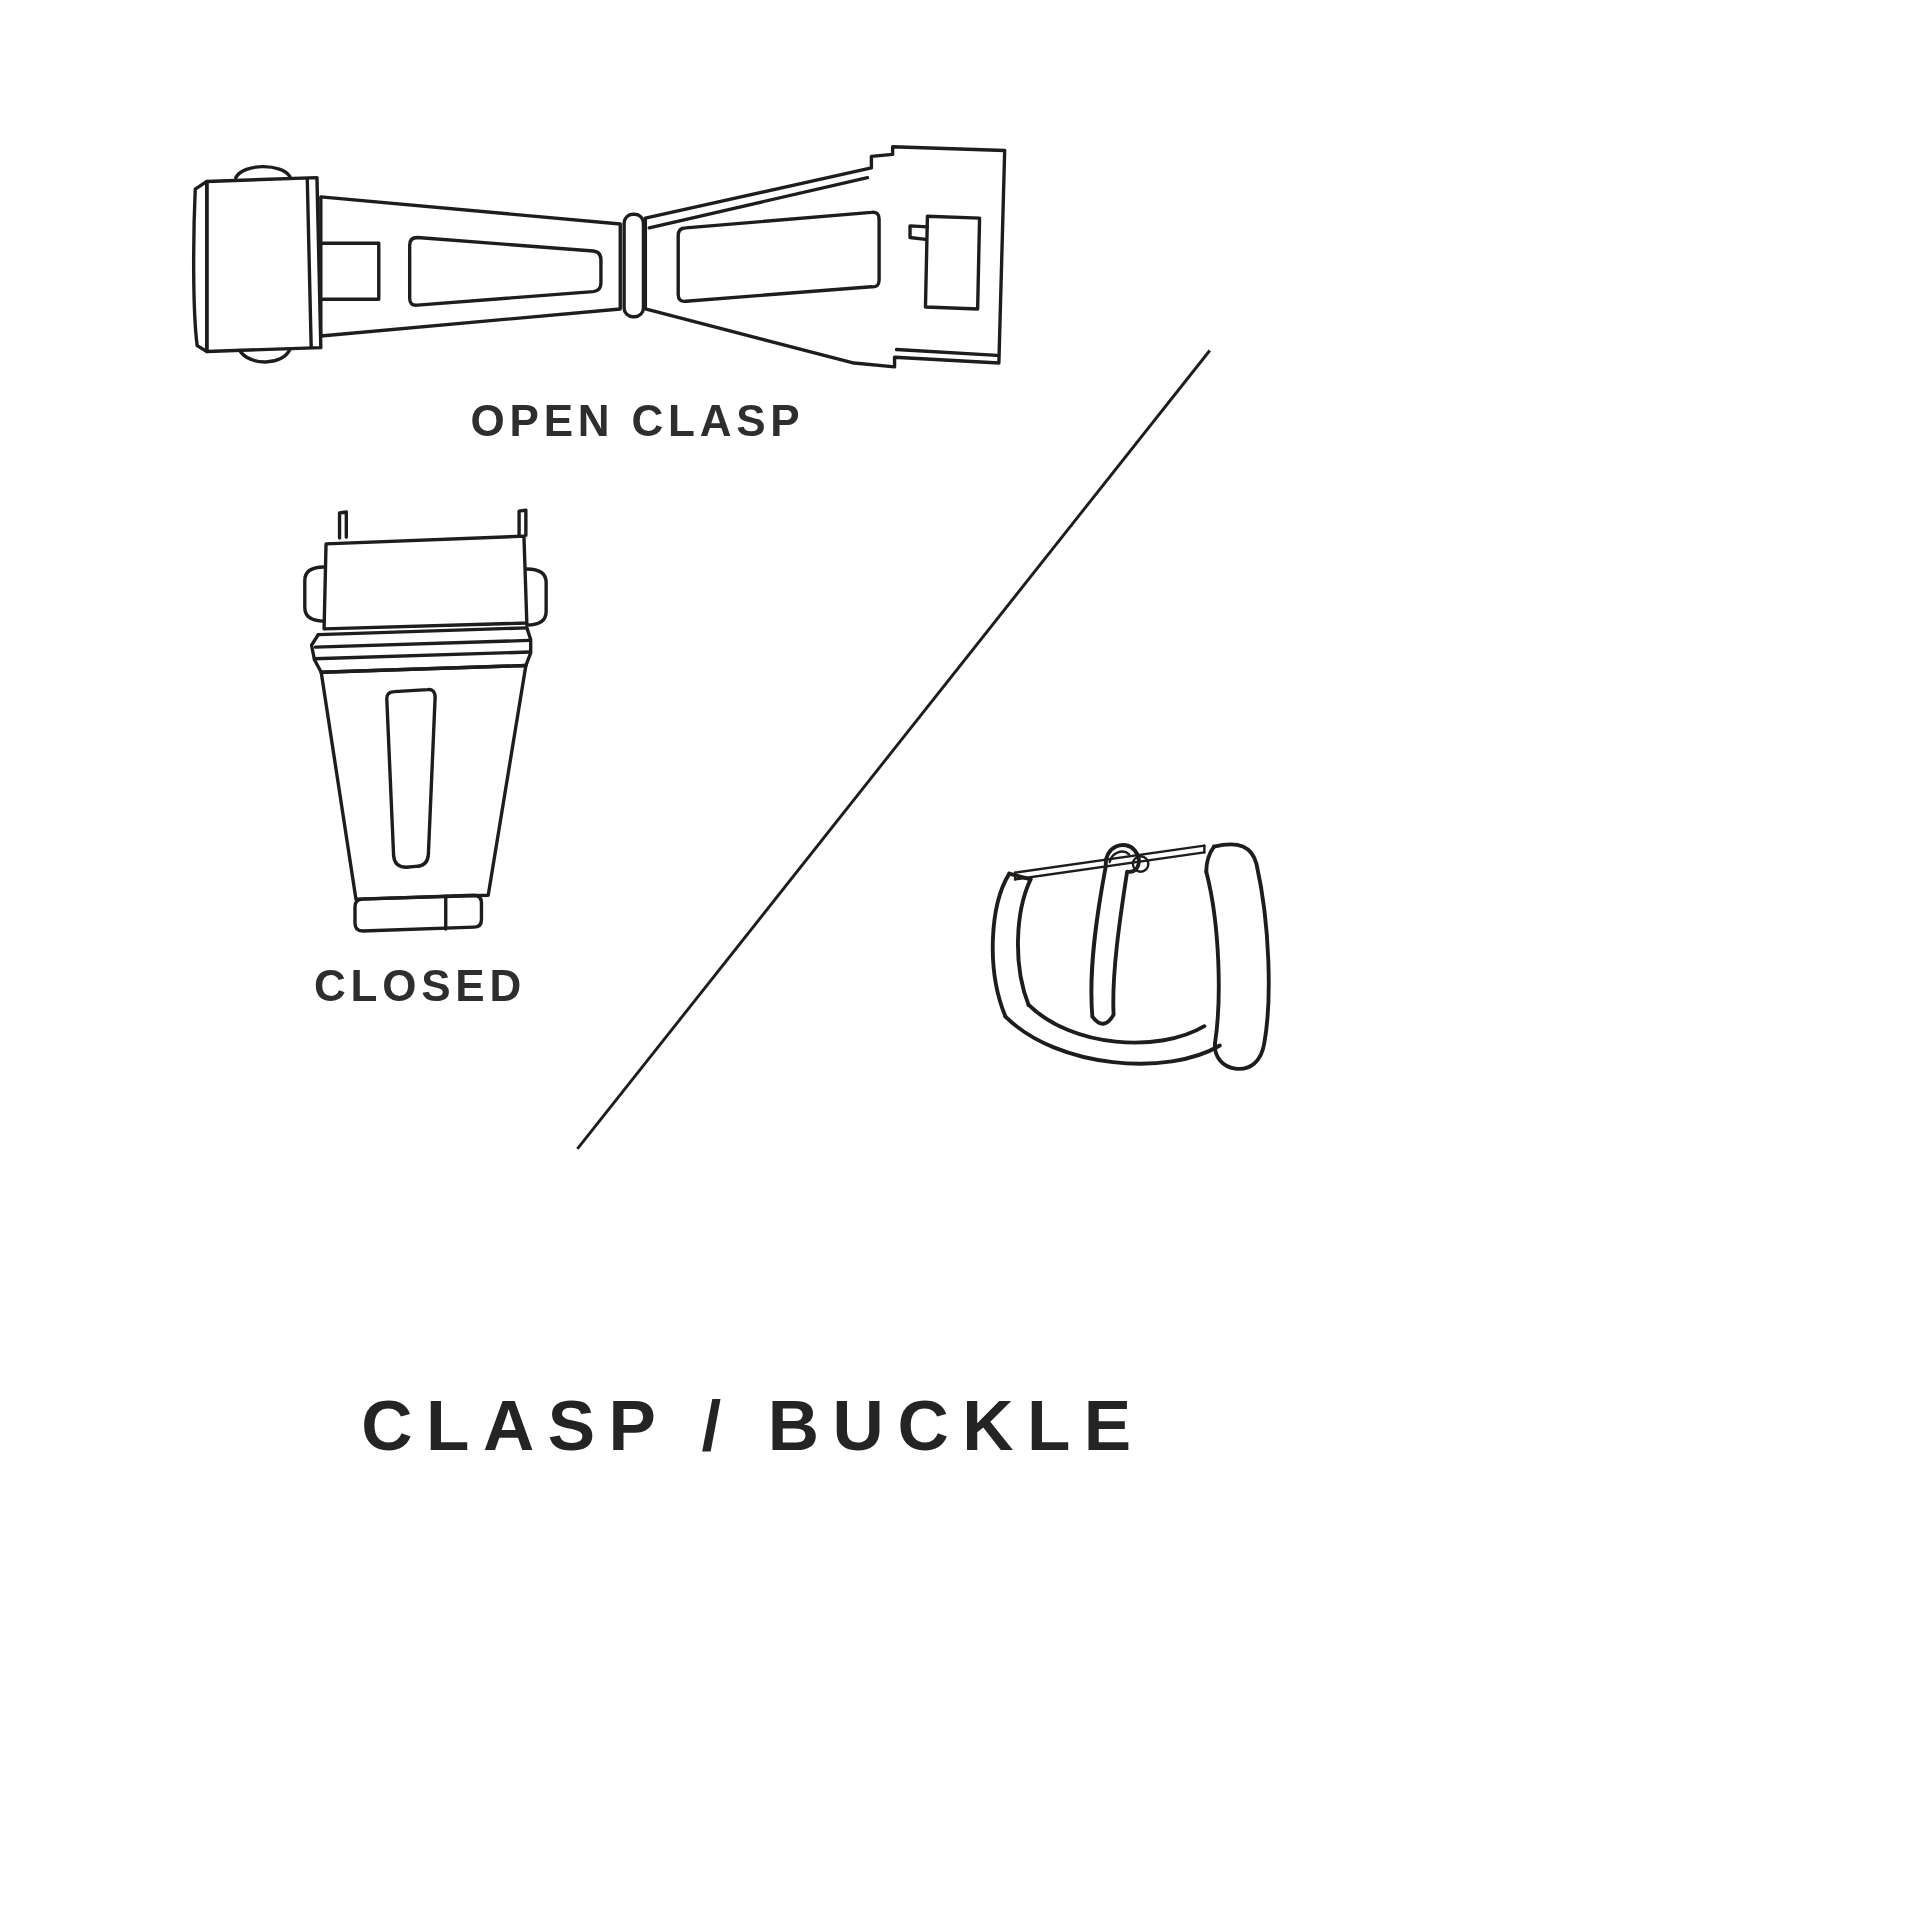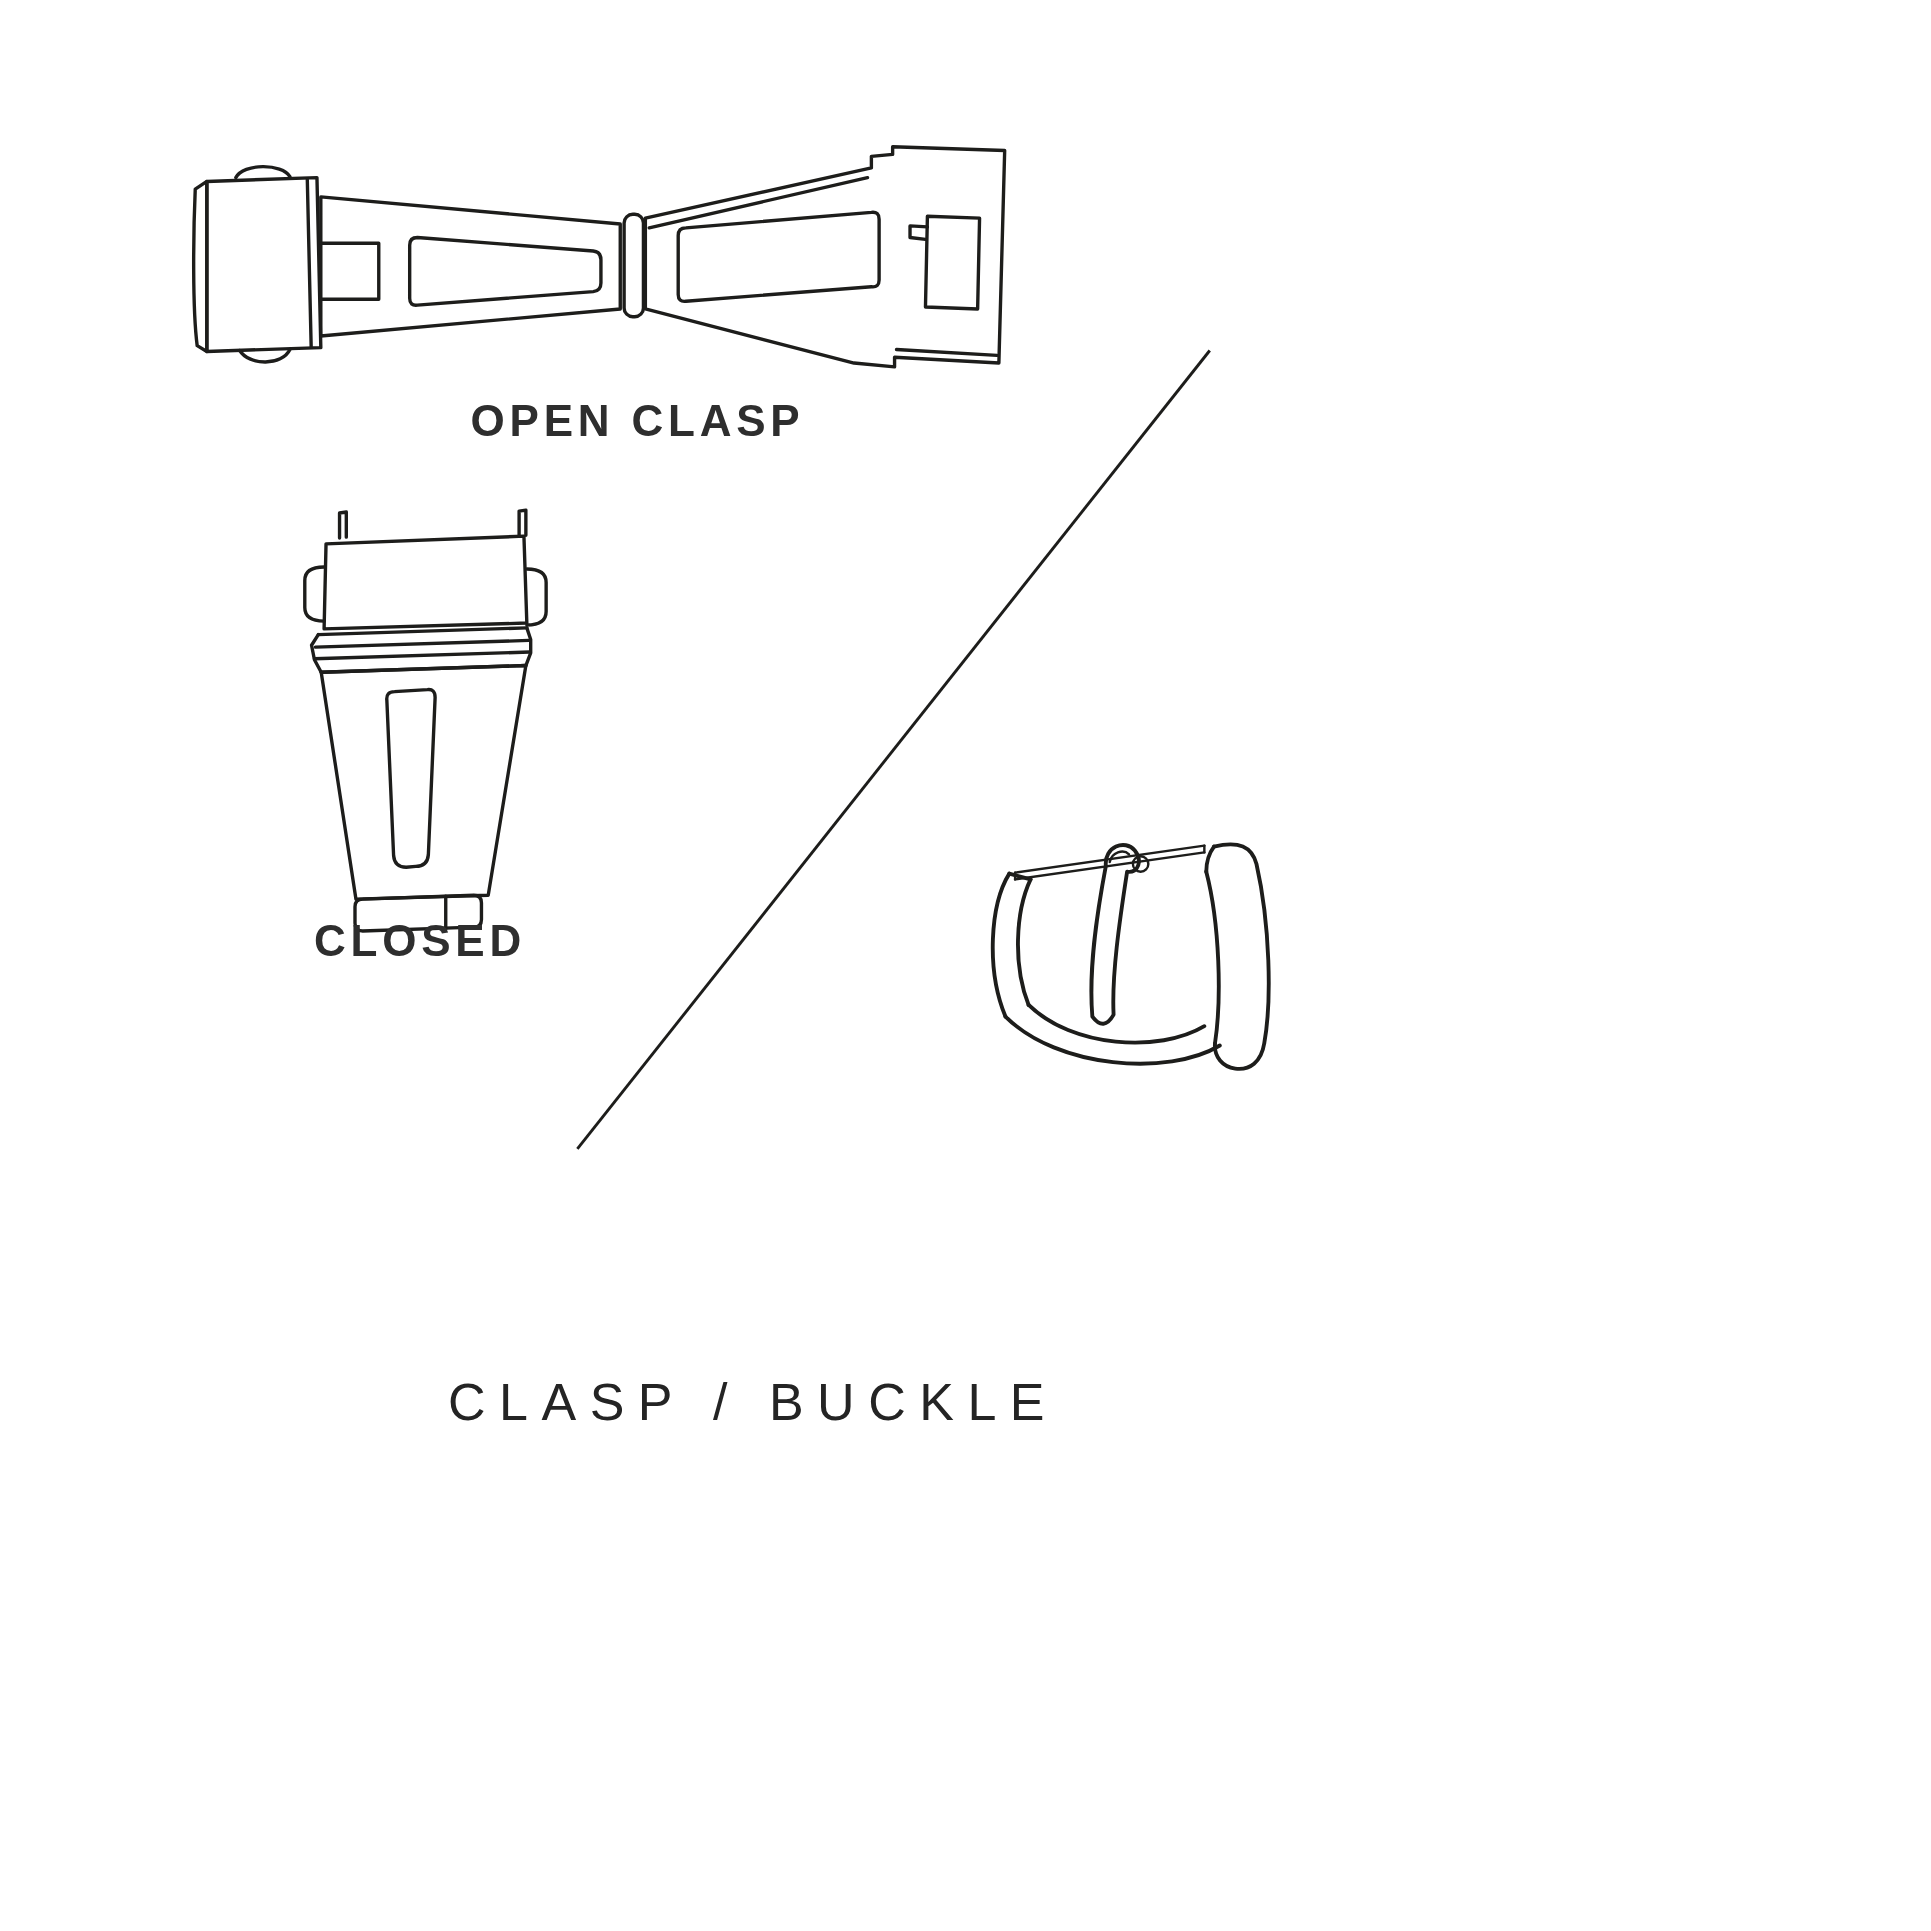--- a/index.html
+++ b/index.html
@@ -19,28 +19,28 @@
   .caption {
     position: absolute;
     color: #2e2e2e;
     font-size: 44px;
     letter-spacing: 4.8px;
     text-align: center;
     white-space: nowrap;
     font-weight: bold;
   }
   .caption-open { left: 174px; top: 396px; width: 927px; }
-  .caption-closed { left: 174px; top: 916px; width: 492px; }
+  .caption-closed { left: 174px; top: 961px; width: 492px; }
   .title {
     position: absolute;
     left: 0; top: 1337px; width: 1506px;
     text-align: center;
     color: #242424;
-    font-size: 52px;
-    font-weight: 400;
+    font-size: 71px;
+    font-weight: 700;
     letter-spacing: 13.5px;
     white-space: nowrap;
   }
   .divider { position: absolute; left: 0; top: 0; pointer-events: none; }
 </style>
 </head>
 <body>
 
 <div class="canvas">
 

